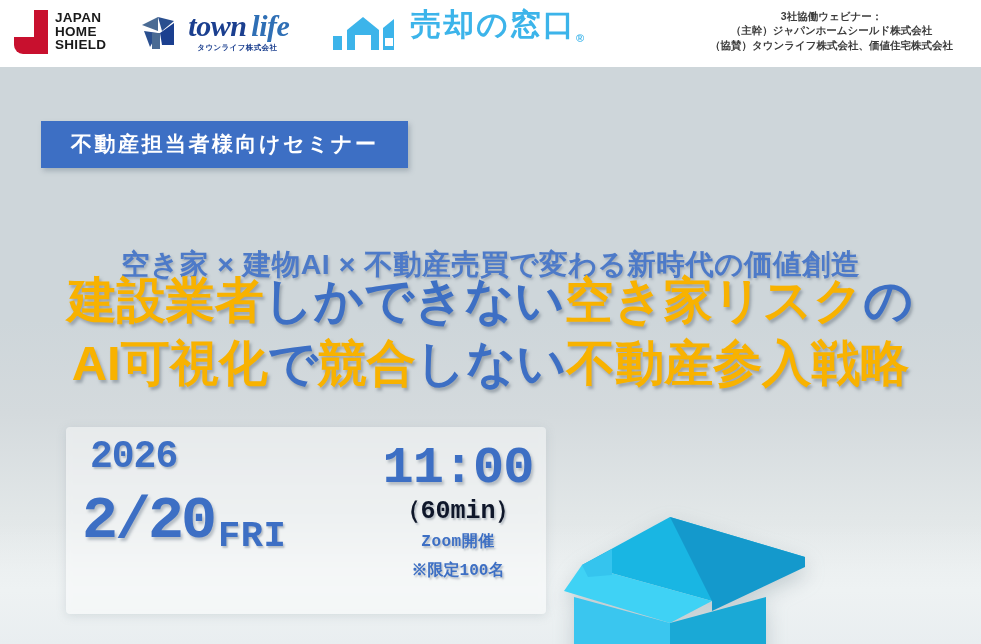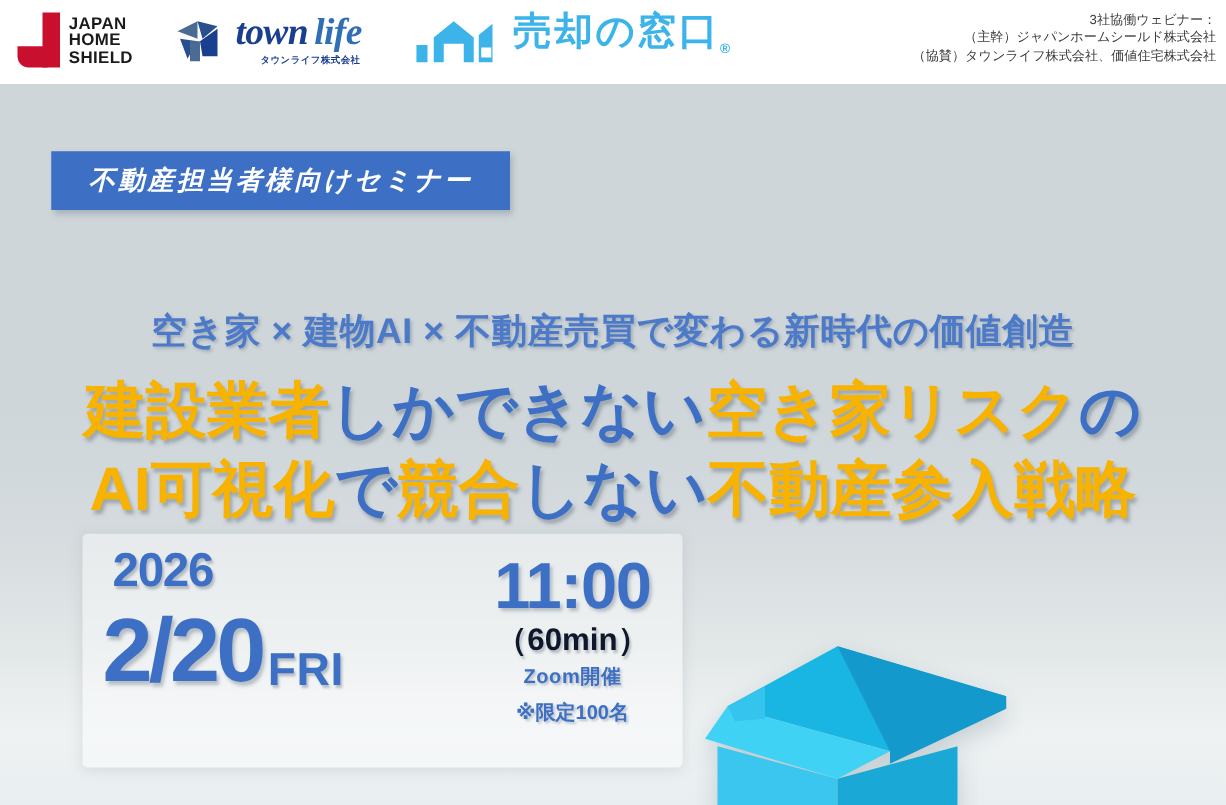--- a/index.html
+++ b/index.html
@@ -70,48 +70,47 @@
   .tl{ display:flex; align-items:flex-start; gap:8px; margin-left:34px; }
   .tl-mark{ position:relative; width:40px; height:42px; }
   .tl-words{ position:relative; }
   .tl-main{
     font-family:"Liberation Serif","DejaVu Serif",serif;
     font-style:italic; font-weight:bold; font-size:30px;
     color:#1b3f8f; letter-spacing:-.5px; line-height:30px;
   }
   .tl-main .life{ color:#2f6fb5; font-weight:bold; margin-left:5px; }
   .tl-sub{
-    position:absolute; left:20px; bottom:-12px;
+    position:absolute; left:9px; bottom:-12px;
     font-size:7.5px; color:#1b3f8f; font-weight:bold; letter-spacing:.4px;
     white-space:nowrap;
   }
 
   
   .bk{ display:flex; align-items:center; gap:9px; margin-left:44px; }
   .bk-mark{ position:relative; width:68px; height:36px; }
   .bk-text{
     font-size:31px; font-weight:bold; color:#3cb4ea;
     letter-spacing:2px; line-height:34px; white-space:nowrap;
   }
   .bk-text .reg{ font-size:11px; vertical-align:sub; letter-spacing:0; }
 
   .host-note{
-    position:absolute; right:8px; top:9px;
+    position:absolute; right:28px; top:9px;
     font-size:10.5px; line-height:14.4px;
-    color:#3b3b3b; font-weight:normal; text-align:right;
+    color:#3b3b3b; font-weight:bold; text-align:center;
     white-space:nowrap;
   }
 
   
   .ribbon{
     position:absolute; left:41px; top:121px;
     padding:9px 30px 10px 30px;
     background:#3d6fc4;
     box-shadow:2px 3px 5px rgba(90,105,120,.35);
-    font-style:italic;
   }
   .ribbon span{
     color:#ffffff; font-size:21px; font-weight:bold; letter-spacing:2.5px;
     white-space:nowrap;
   }
 
   
   .sub-head{
     position:absolute; left:0; right:0; top:214px;
     text-align:center;
@@ -120,52 +119,52 @@
     text-shadow:1.5px 2px 2.5px rgba(110,125,140,.45);
     white-space:nowrap;
     margin-top:32px;
   }
   .main-line{
     position:absolute; left:0; right:0;
     text-align:center;
     font-weight:bold;
     white-space:nowrap;
     letter-spacing:0px;
-    margin-top:28px;
   }
   .main-line-1{ top:268px; font-size:49px; }
   .main-line-2{ top:331px; font-size:49px; }
   .hl-y{
     color:#f8b200;
     text-shadow:2px 3px 3px rgba(105,118,130,.5);
   }
   .hl-b{
     color:#3d6fc4;
     text-shadow:2px 3px 3px rgba(105,118,130,.5);
   }
 
   
   .info-card{
     position:absolute; left:66px; top:427px; width:480px; height:187px;
     background:rgba(255,255,255,.42);
     border-radius:4px;
     backdrop-filter:blur(3px);
     box-shadow:0 2px 10px rgba(140,155,165,.25);
+    font-family:Liberation Mono, monospace;
   }
   .date-col{ position:absolute; left:16px; top:10px; }
   .yr{
     font-size:38px; font-weight:bold; color:#3d6fc4; line-height:40px;
     letter-spacing:-1px; margin-left:8px;
     text-shadow:1.5px 2px 2px rgba(110,125,140,.45);
   }
   .dmy{
     display:flex; align-items:flex-end; gap:4px; margin-top:-4px;
   }
   .dmy .big{
-    font-size:72px; font-weight:bold; color:#3d6fc4; line-height:96px;
+    font-size:60px; font-weight:bold; color:#3d6fc4; line-height:96px;
     letter-spacing:-3px;
     text-shadow:2px 3px 3px rgba(110,125,140,.45);
   }
   .dmy .dow{
     font-size:37px; font-weight:bold; color:#3d6fc4; line-height:50px;
     letter-spacing:.5px; padding-bottom:8px;
     text-shadow:1.5px 2px 2px rgba(110,125,140,.45);
   }
   .time-col{
     position:absolute; left:312px; top:14px; width:160px; text-align:center;

